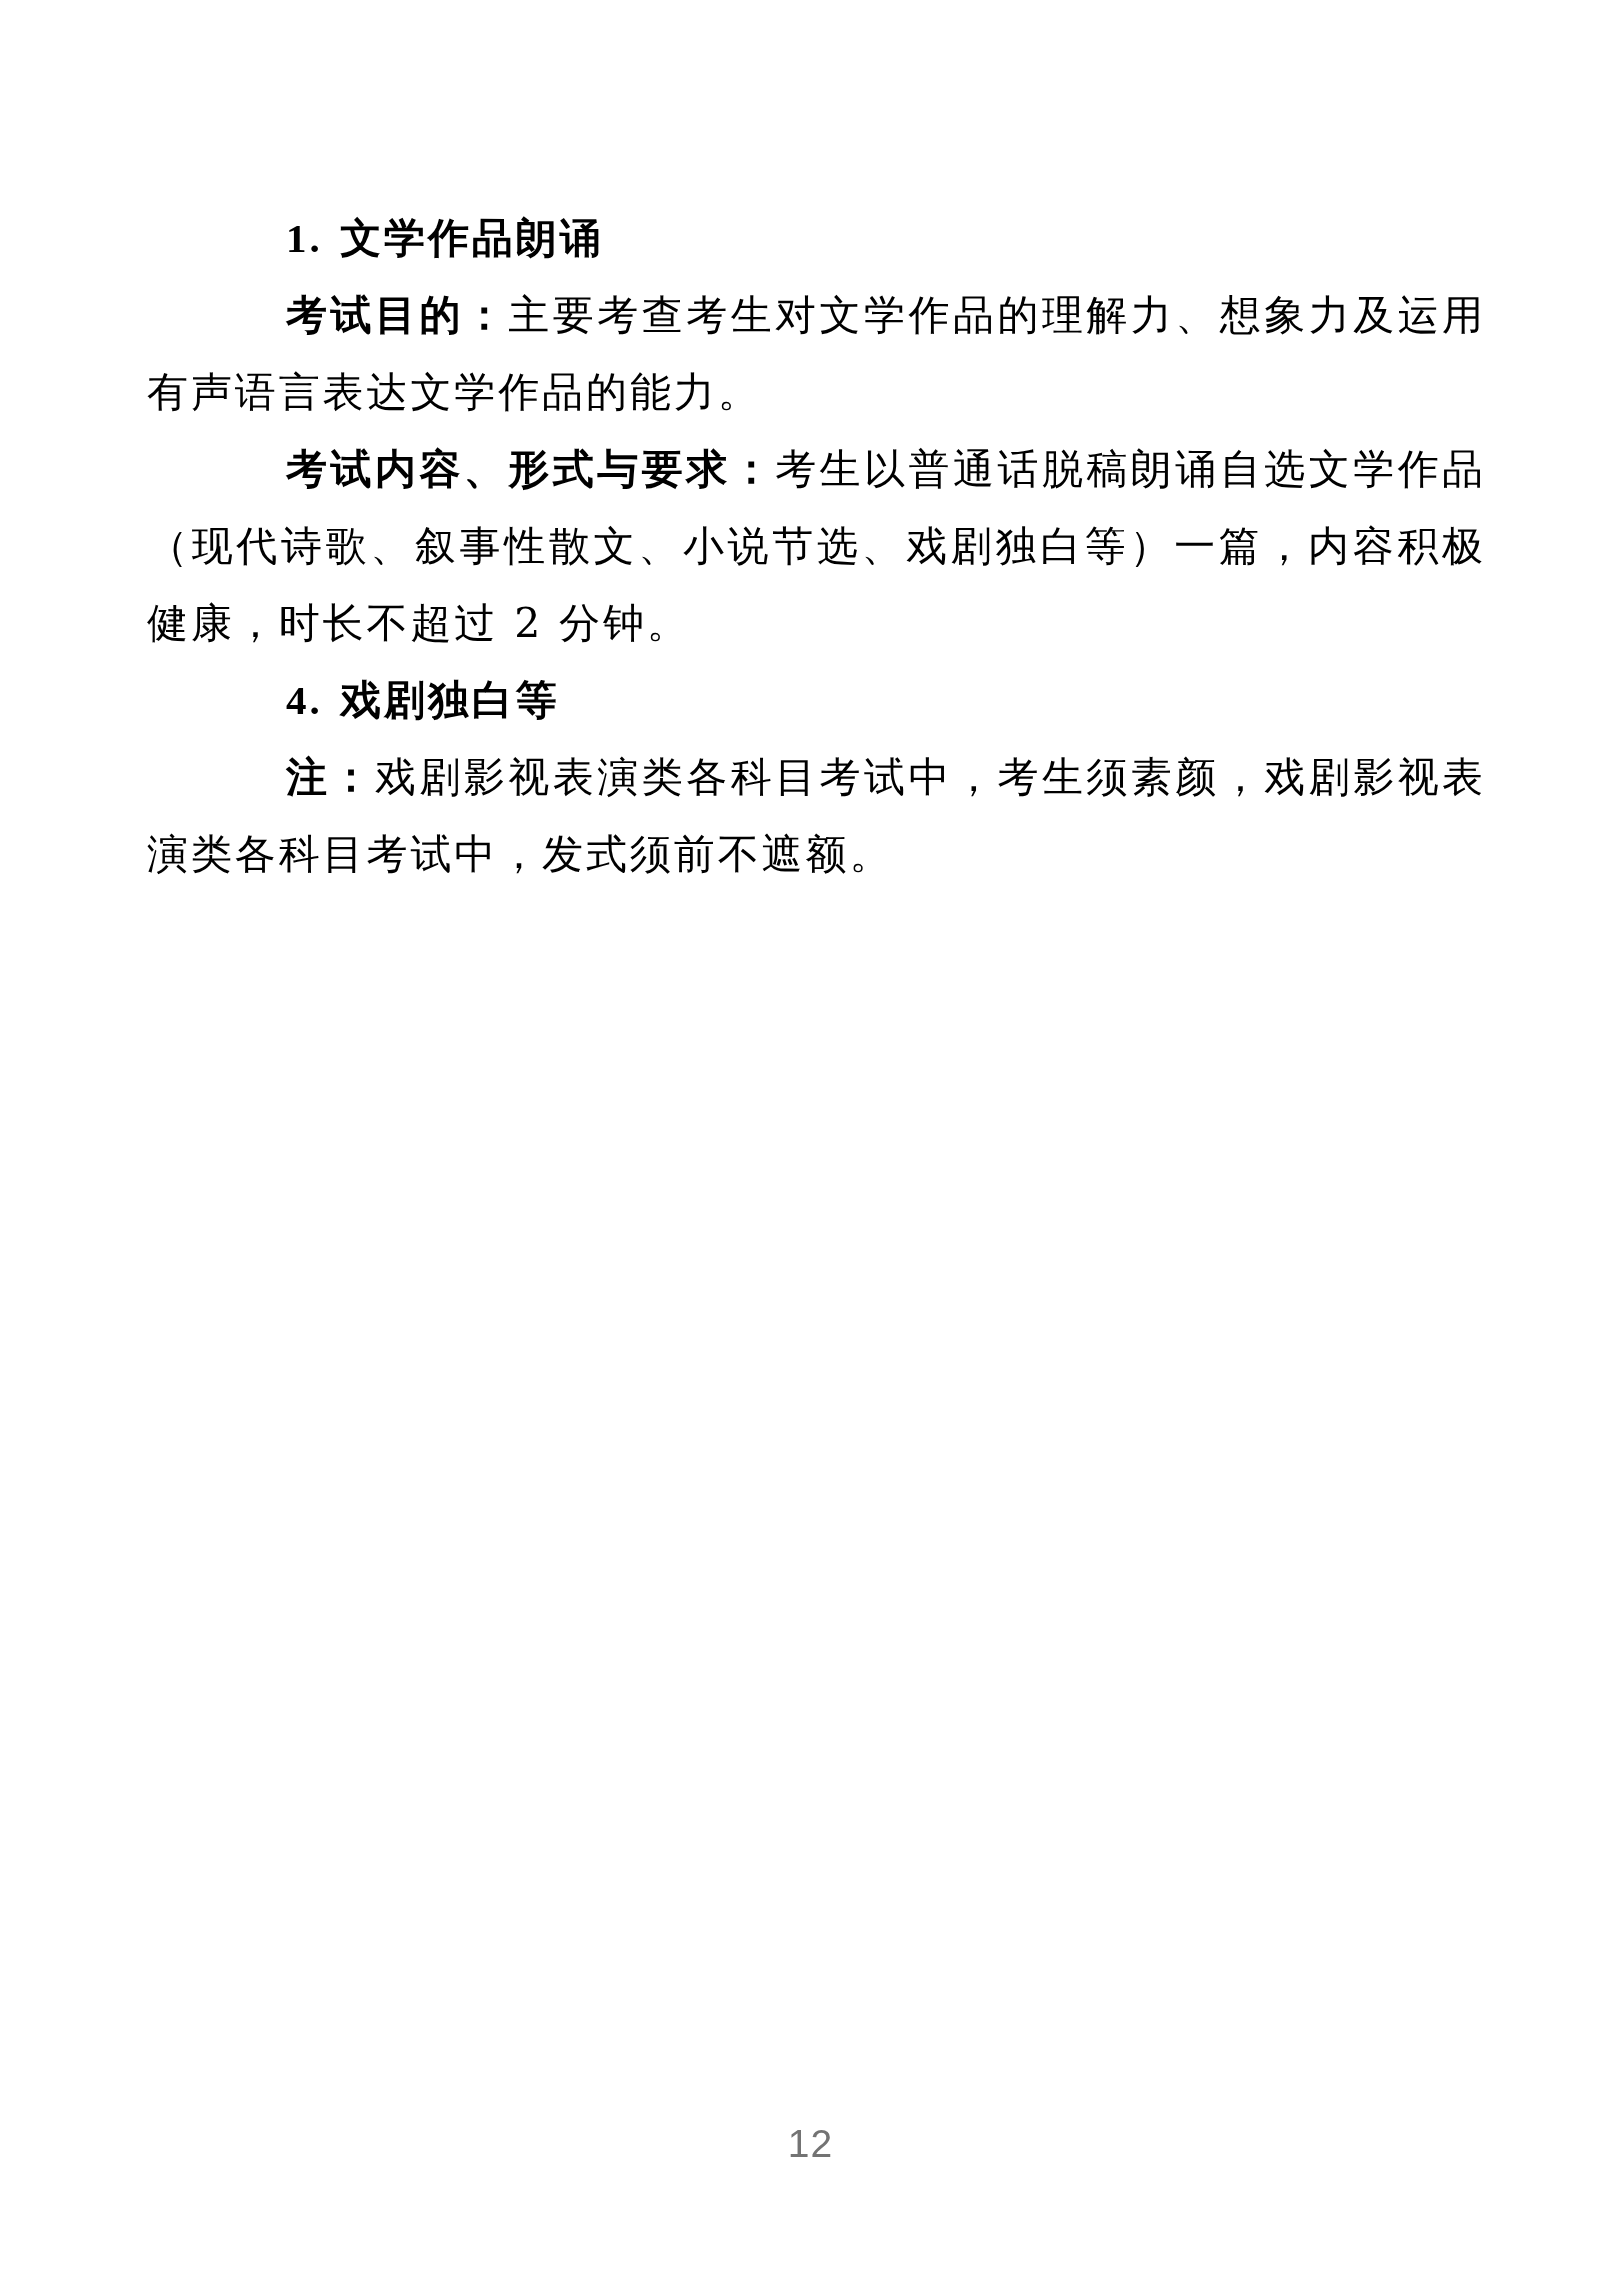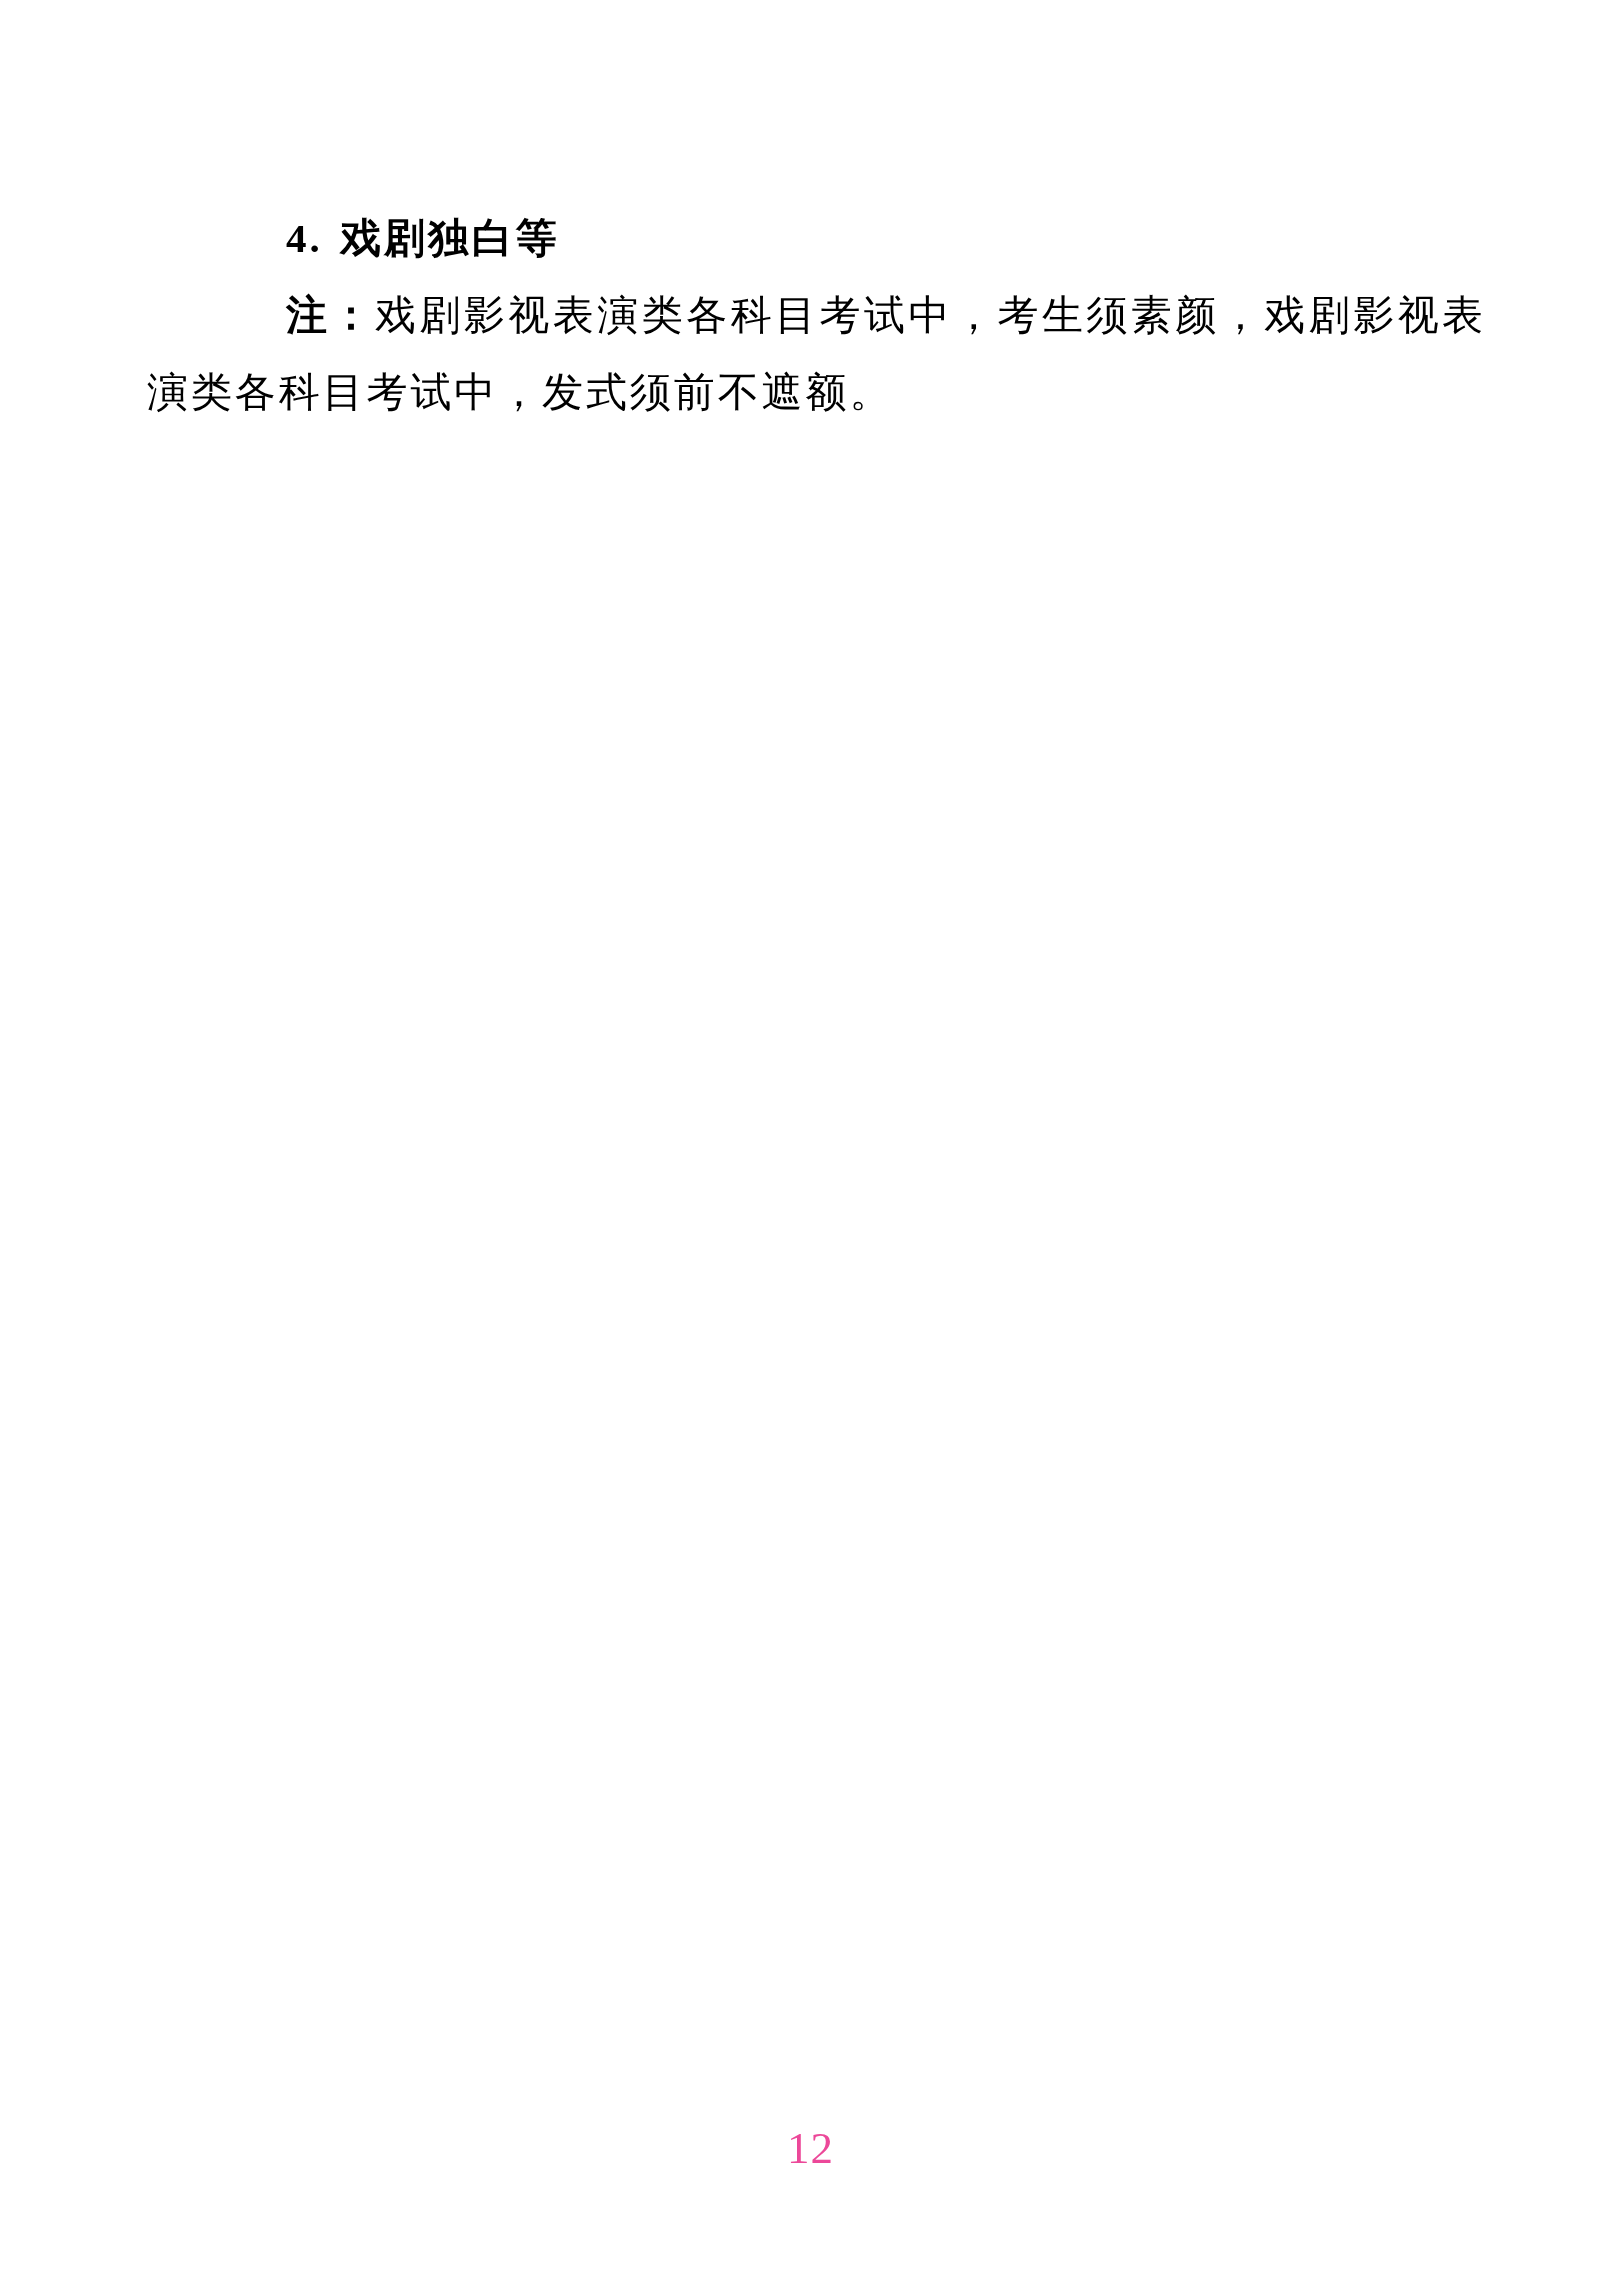--- a/index.html
+++ b/index.html
@@ -48,32 +48,37 @@
     font-family: "DejaVu Sans", "Liberation Sans", sans-serif;
   }
   .footer {
     position: absolute;
     left: 0;
     top: 2122px;
     width: 100%;
     text-align: center;
   }
   .footer span {
-    font-size: 45px;
+    font-size: 39px;
     letter-spacing: 1px;
-    color: #ec4899;
-    font-family: Liberation Serif, serif;
+    color: #737373;
+    font-family: Liberation Sans, sans-serif;
   }
 </style>
 </head>
 <body>
 
 <div class="page">
   <main class="content">
 
+    <section>
+      <p class="heading indent"><span class="num">1.</span><span>文学作品朗诵</span></p>
+      <p class="indent"><span class="label">考试目的：</span><span>主要考查考生对文学作品的理解力、想象力及运用有声语言表达文学作品的能力。</span></p>
+      <p class="indent"><span class="label">考试内容、形式与要求：</span><span>考生以普通话脱稿朗诵自选文学作品（现代诗歌、叙事性散文、小说节选、戏剧独白等）一篇，内容积极健康，时长不超过 2 分钟。</span></p>
+    </section>
 
 
     <section>
     </section>
 
     <section>
       <p class="heading indent"><span class="num">4.</span><span>戏剧独白等</span></p>
     </section>
 
     <p class="indent"><span class="label">注：</span><span>戏剧影视表演类各科目考试中，考生须素颜，戏剧影视表演类各科目考试中，发式须前不遮额。</span></p>

